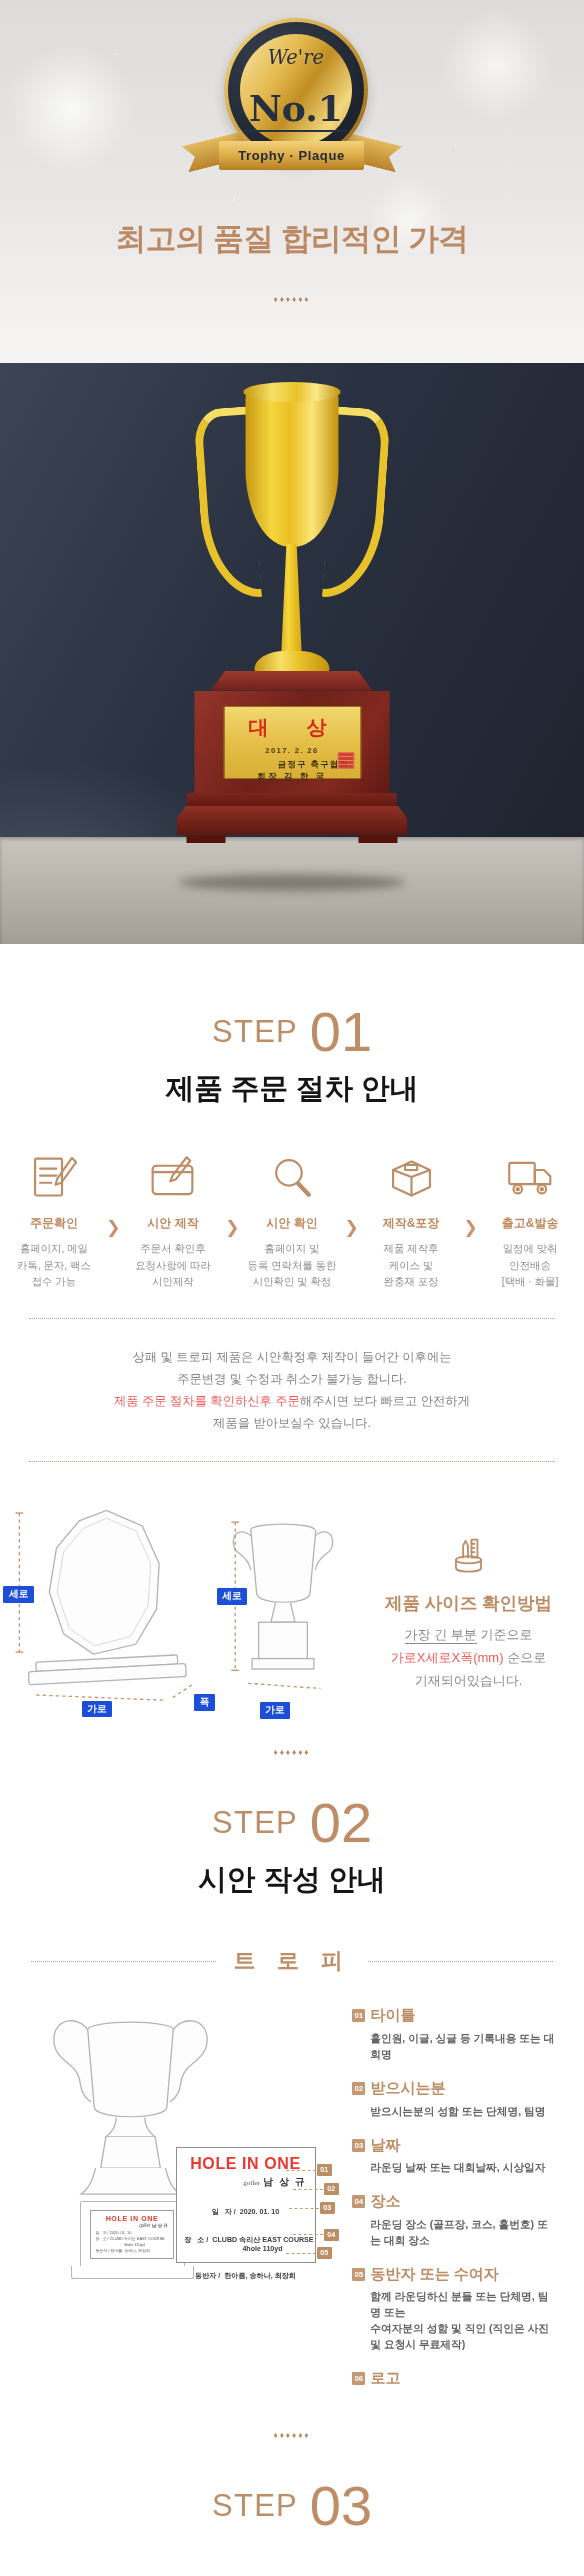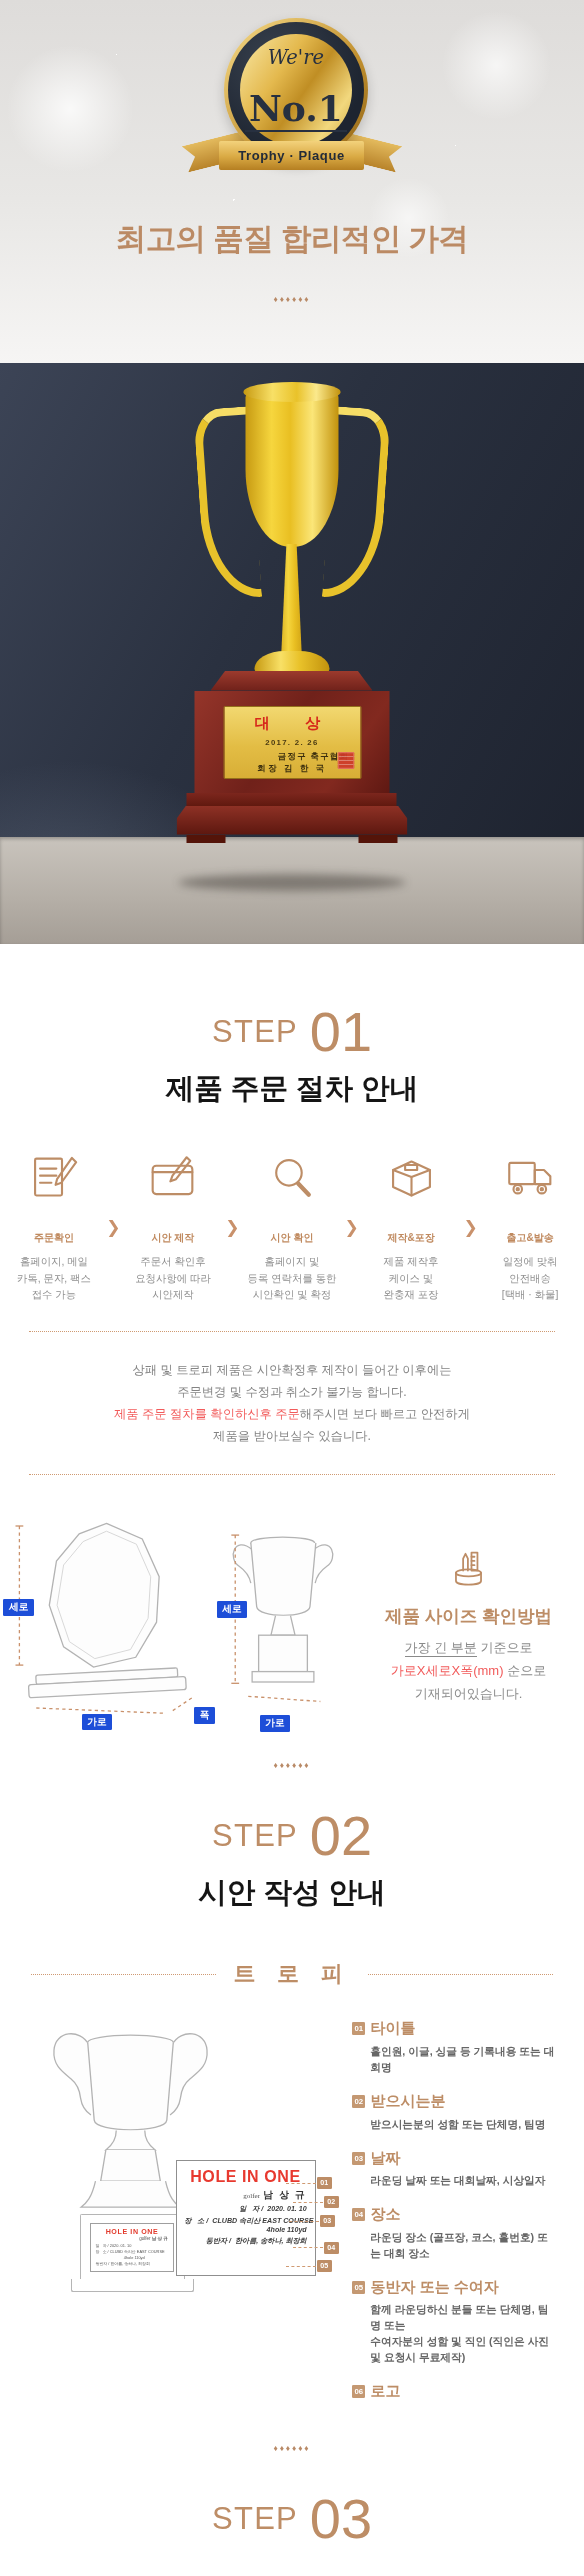--- a/index.html
+++ b/index.html
@@ -55,21 +55,21 @@
   .t-foot{position:absolute;top:269px;left:99px;width:75px;height:22px;border-radius:50% 50% 5.2px 5.2px / 100% 100% 5.2px 5.2px;
     background:linear-gradient(90deg,#c79a12,#f8e066 35%,#e9c22a 60%,#c2920d);}
   .b-slab{position:absolute;top:289px;left:55px;width:162px;height:19.5px;
     clip-path:polygon(9% 0,91% 0,100% 100%,0 100%);
     background:linear-gradient(180deg,#9c3a2d,#6f211a);}
   .b-main{position:absolute;top:309px;left:39px;width:195px;height:103px;
     background:linear-gradient(125deg,#95352a 0%,#70211a 45%,#82291f 75%,#5e1812 100%);
     display:flex;align-items:center;justify-content:center;}
   .b-plate{position:relative;width:138px;height:73px;border:1.3px solid #93701b;border-radius:1.3px;
     background:linear-gradient(180deg,#f2d870 0%,#e3bd45 55%,#d8ae36 100%);text-align:center;padding-top:6.5px;box-sizing:border-box;}
-  .bp-title{font-size:15px;font-weight:bold;color:#d6281b;letter-spacing:9px;white-space:pre;}
+  .bp-title{font-size:20px;font-weight:bold;color:#d6281b;letter-spacing:9px;white-space:pre;}
   .bp-date{font-size:7.8px;font-weight:bold;color:#4a3a12;margin-top:5.2px;letter-spacing:1.3px;}
   .bp-org{font-size:8.4px;font-weight:bold;color:#3c2f0e;margin-top:4.5px;letter-spacing:1.3px;padding-left:43px;}
   .bp-sign{font-size:8.4px;font-weight:bold;color:#3c2f0e;margin-top:1.3px;letter-spacing:2.6px;}
   .bp-seal{position:absolute;right:5.2px;bottom:9px;width:17px;height:17px;background:#cd3829;border-radius:1.3px;opacity:.92;
     box-shadow:inset 0 0 0 1.3px #e2695c;background-image:repeating-linear-gradient(0deg,rgba(255,255,255,.35) 0 1.3px,rgba(0,0,0,0) 1.3px 3.9px);}
   .b-step{position:absolute;top:411px;left:31px;width:210px;height:13px;background:linear-gradient(180deg,#7c261d,#61190f);}
   .b-bottom{position:absolute;top:424px;left:21px;width:231px;height:28.6px;
     clip-path:polygon(4% 0,96% 0,100% 45%,100% 100%,0 100%,0 45%);
     background:linear-gradient(180deg,#8e3125,#5c170f);}
   .b-foot{position:absolute;top:453px;width:39px;height:7.8px;background:#541409;}
@@ -77,21 +77,21 @@
   
   .step-head{display:flex;align-items:center;justify-content:center;gap:11.7px;}
   .step-word{font-size:31px;color:#bd8d66;letter-spacing:1.3px;}
   .step-num{font-size:56px;color:#bd8d66;line-height:1;}
   .sec-title{text-align:center;font-size:28.6px;font-weight:bold;color:#151515;margin:9px 0 0;}
   .dots{border-top:1.9px dotted #cf9a72;width:526px;margin:0 auto;}
   
   .steps-row{display:flex;justify-content:center;align-items:flex-start;gap:3.9px;margin-top:45px;}
   .st{width:97px;text-align:center;}
   .st svg{display:block;margin:0 auto;}
-  .st-title{font-size:10px;font-weight:bold;color:#c08a5f;margin-top:27px;}
+  .st-title{font-size:12px;font-weight:bold;color:#c08a5f;margin-top:11px;}
   .st-desc{font-size:10.4px;color:#8f8f8f;line-height:1.6;margin-top:9px;white-space:pre-line;}
   .chev{font-size:17px;font-weight:bold;color:#c9916b;margin-top:64px;}
   .notice{text-align:center;font-size:12.3px;color:#848484;line-height:1.8;margin:27px 0;}
   .red{color:#f25b5b;}
   .size-row{display:flex;justify-content:center;align-items:flex-end;gap:22px;margin-top:38px;}
   .sk{position:relative;}
   .chip{position:absolute;background:#1d4ed8;color:#fff;font-size:9.7px;font-weight:bold;padding:1.9px 5.8px;border-radius:1.3px;white-space:nowrap;}
   .size-info{width:214px;text-align:center;align-self:center;margin-top:19.5px;}
   .size-head{font-size:17.5px;font-weight:bold;color:#bd8d66;margin-top:10.4px;}
   .size-line{font-size:13px;color:#8a8a8a;line-height:1.75;margin-top:9px;}
@@ -108,21 +108,21 @@
   .mini-plate{width:84px;height:49px;border:0.6px solid #9f9f9f;text-align:center;padding-top:3.2px;box-sizing:border-box;}
   .mp-title{font-size:7.1px;font-weight:bold;color:#e23a2c;letter-spacing:0.6px;}
   .mp-golfer{font-size:4.5px;color:#555;text-align:right;padding-right:5.2px;margin-top:0.6px;}
   .mp-line{font-size:3.9px;color:#555;text-align:left;padding-left:4.5px;margin-top:1.3px;white-space:pre;}
   .mini-foot{position:absolute;left:51px;top:260px;width:121px;height:11.7px;border:1.3px solid #b5b5b5;border-top:none;border-radius:0 0 2.6px 2.6px;background:#fff;}
   .big-plate{position:absolute;left:156px;top:141px;width:140px;height:116px;border:1.3px solid #8f8f8f;background:#fff;padding:6.5px 7.8px 0;box-sizing:border-box;}
   .gp-title{font-size:16px;font-weight:bold;color:#e8392f;text-align:center;letter-spacing:0.6px;}
   .gp-golfer{text-align:right;margin-top:2.6px;font-size:8.4px;color:#333;font-family:Liberation Serif, serif;}
   .gp-golfer .gl{font-size:7.1px;color:#555;margin-right:3.2px;}
   .gp-golfer .gn{font-size:9.7px;font-weight:bold;letter-spacing:1.9px;}
-  .gp-row{font-size:7.1px;font-weight:bold;color:#3c3c3c;margin-top:2px;text-align:right;white-space:pre;font-style:italic;}
+  .gp-row{font-size:7.1px;font-weight:bold;color:#3c3c3c;margin-top:18px;text-align:center;white-space:pre;}
   .gp-row .ind{display:block;padding-left:34px;}
   .leader{position:absolute;border-top:1.3px dashed #cf9a72;width:30px;}
   .co{position:absolute;width:15.6px;height:11.7px;background:#bd8d66;color:#fff;font-size:7.1px;font-weight:bold;
     display:flex;align-items:center;justify-content:center;border-radius:1.3px;}
   .items{flex:1;padding-left:7.8px;}
   .item{margin-bottom:17px;}
   .item-hd{display:flex;align-items:center;gap:5.2px;}
   .ibadge{width:13px;height:13px;background:#c49872;color:#fff;font-size:7.8px;font-weight:bold;display:flex;align-items:center;justify-content:center;border-radius:1.3px;flex:none;}
   .item-title{font-size:15px;font-weight:bold;color:#bd8d66;}
   .item-desc{font-size:10.7px;font-weight:bold;color:#666;line-height:1.5;margin:4.5px 0 0 18px;white-space:pre-line;}

